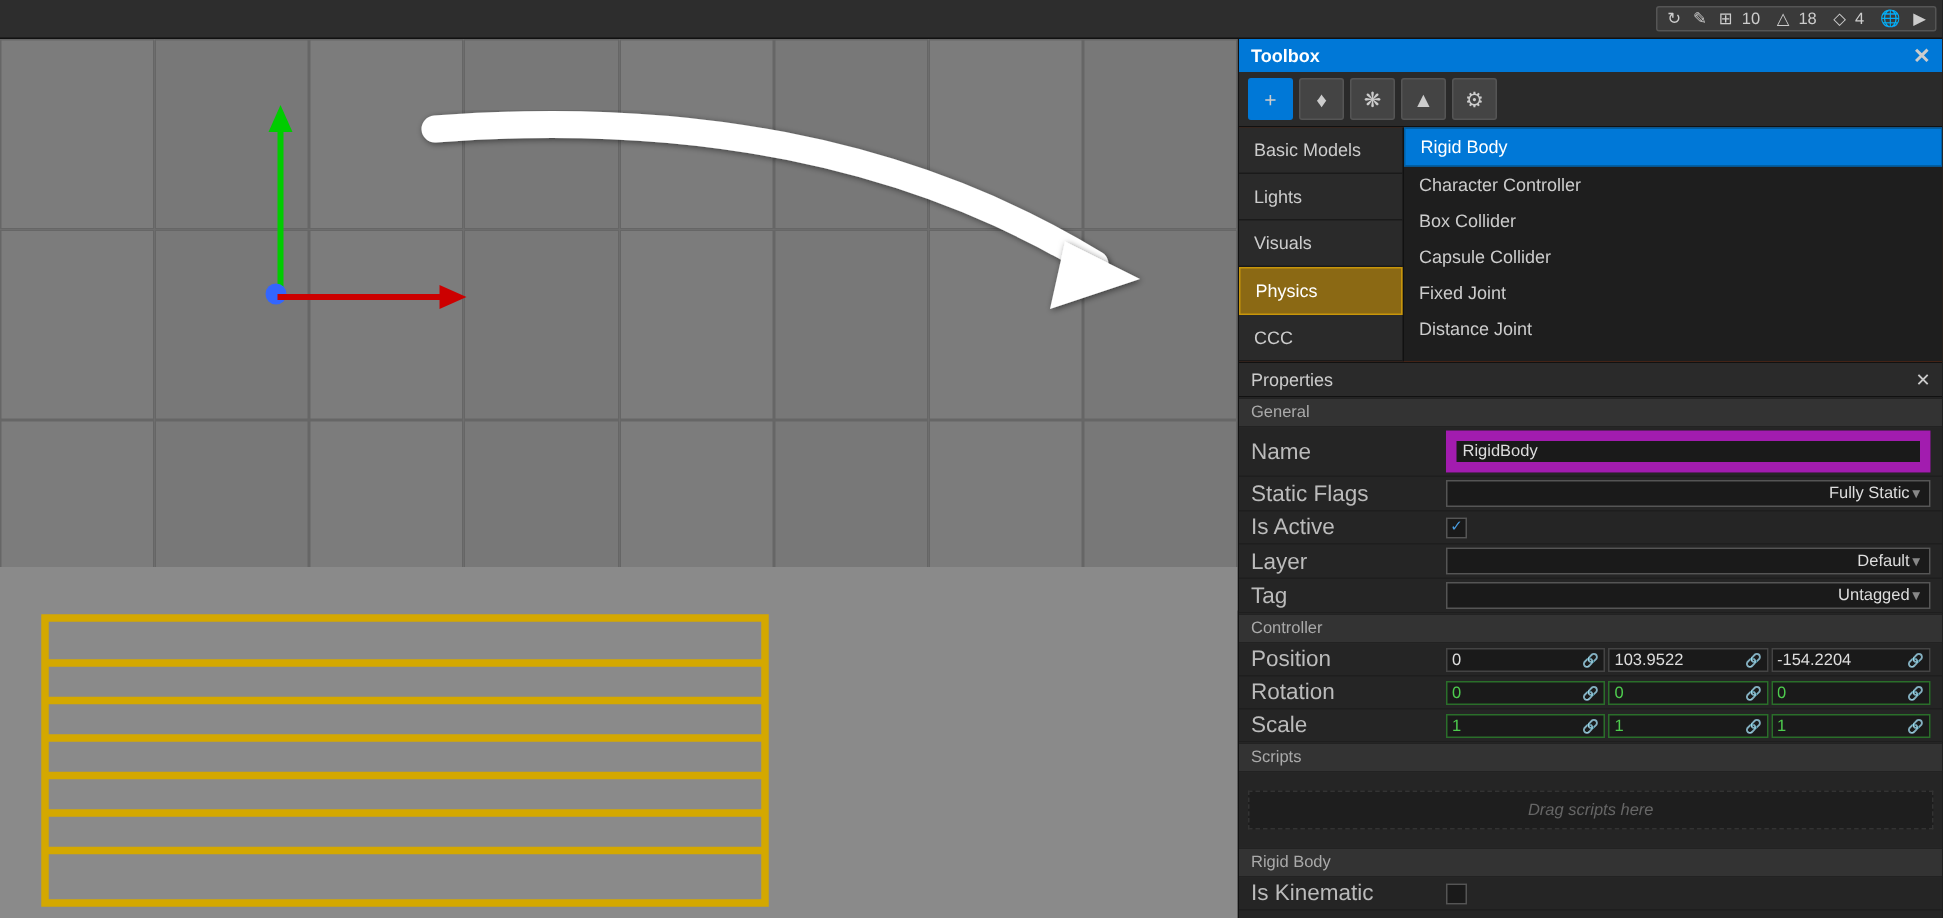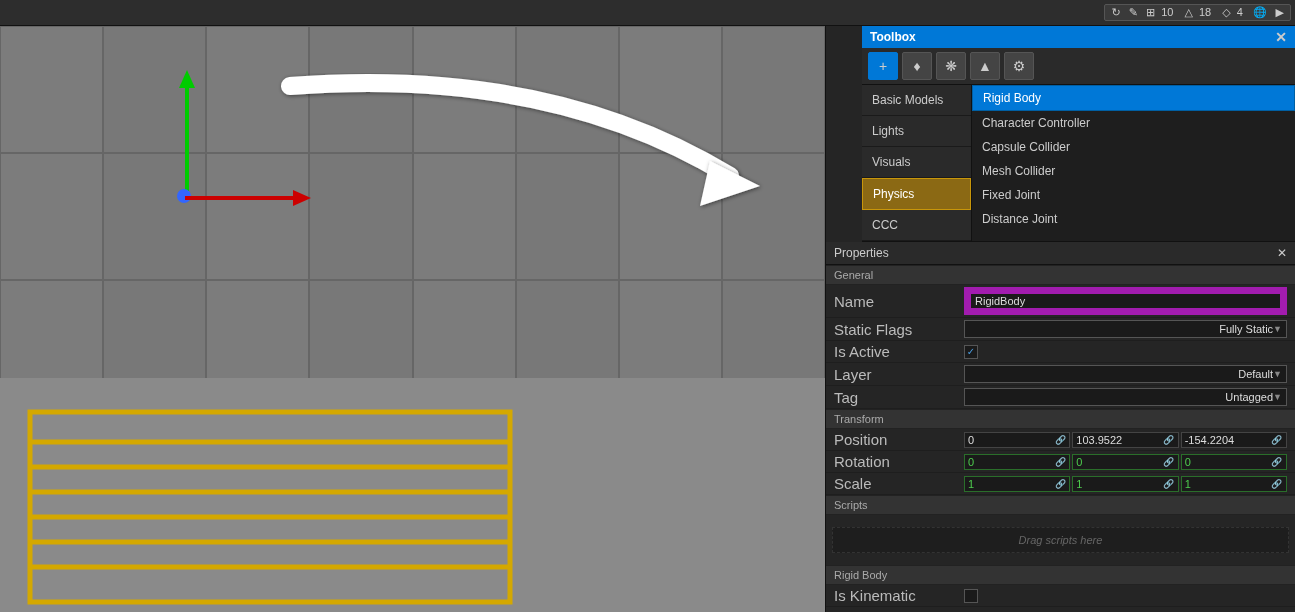--- a/index.html
+++ b/index.html
@@ -139,21 +139,20 @@
       flex-direction: column;
       background: #252525;
       border-left: 1px solid #111;
       overflow: hidden;
     }
 
     
     .toolbox {
       background: #c2410c;
       border-bottom: 1px solid #111;
-      margin-left: 36px;
     }
     .toolbox-header {
       background: #0078d7;
       color: white;
       padding: 3px 8px;
       display: flex;
       justify-content: space-between;
       align-items: center;
       font-size: 12px;
       font-weight: 600;
@@ -495,24 +494,24 @@
         </div>
 
         <div class="items-list">
           <div class="items-list-item selected">
             <span>Rigid Body</span>
           </div>
           <div class="items-list-item">
             <span>Character Controller</span>
           </div>
           <div class="items-list-item">
+            <span>Box Collider</span>
+          </div>
+          <div class="items-list-item">
             <span>Capsule Collider</span>
-          </div>
-          <div class="items-list-item">
-            <span>Mesh Collider</span>
           </div>
           <div class="items-list-item">
             <span>Fixed Joint</span>
           </div>
           <div class="items-list-item">
             <span>Distance Joint</span>
           </div>
         </div>
       </div>
     </div>
@@ -565,21 +564,21 @@
         <span class="prop-label">Tag</span>
         <div class="prop-value">
           <div class="dropdown">
             <span>Untagged</span>
             <span class="dropdown-arrow">▼</span>
           </div>
         </div>
       </div>
 
       <div class="section-header">
-        <span>Transform</span>
+        <span>Controller</span>
       </div>
 
       <div class="prop-row">
         <span class="prop-label">Position</span>
         <div class="transform-fields">
           <div class="num-field">
             <input value="0" style="">
             <span class="num-field-link">🔗</span>
           </div>
           <div class="num-field">

